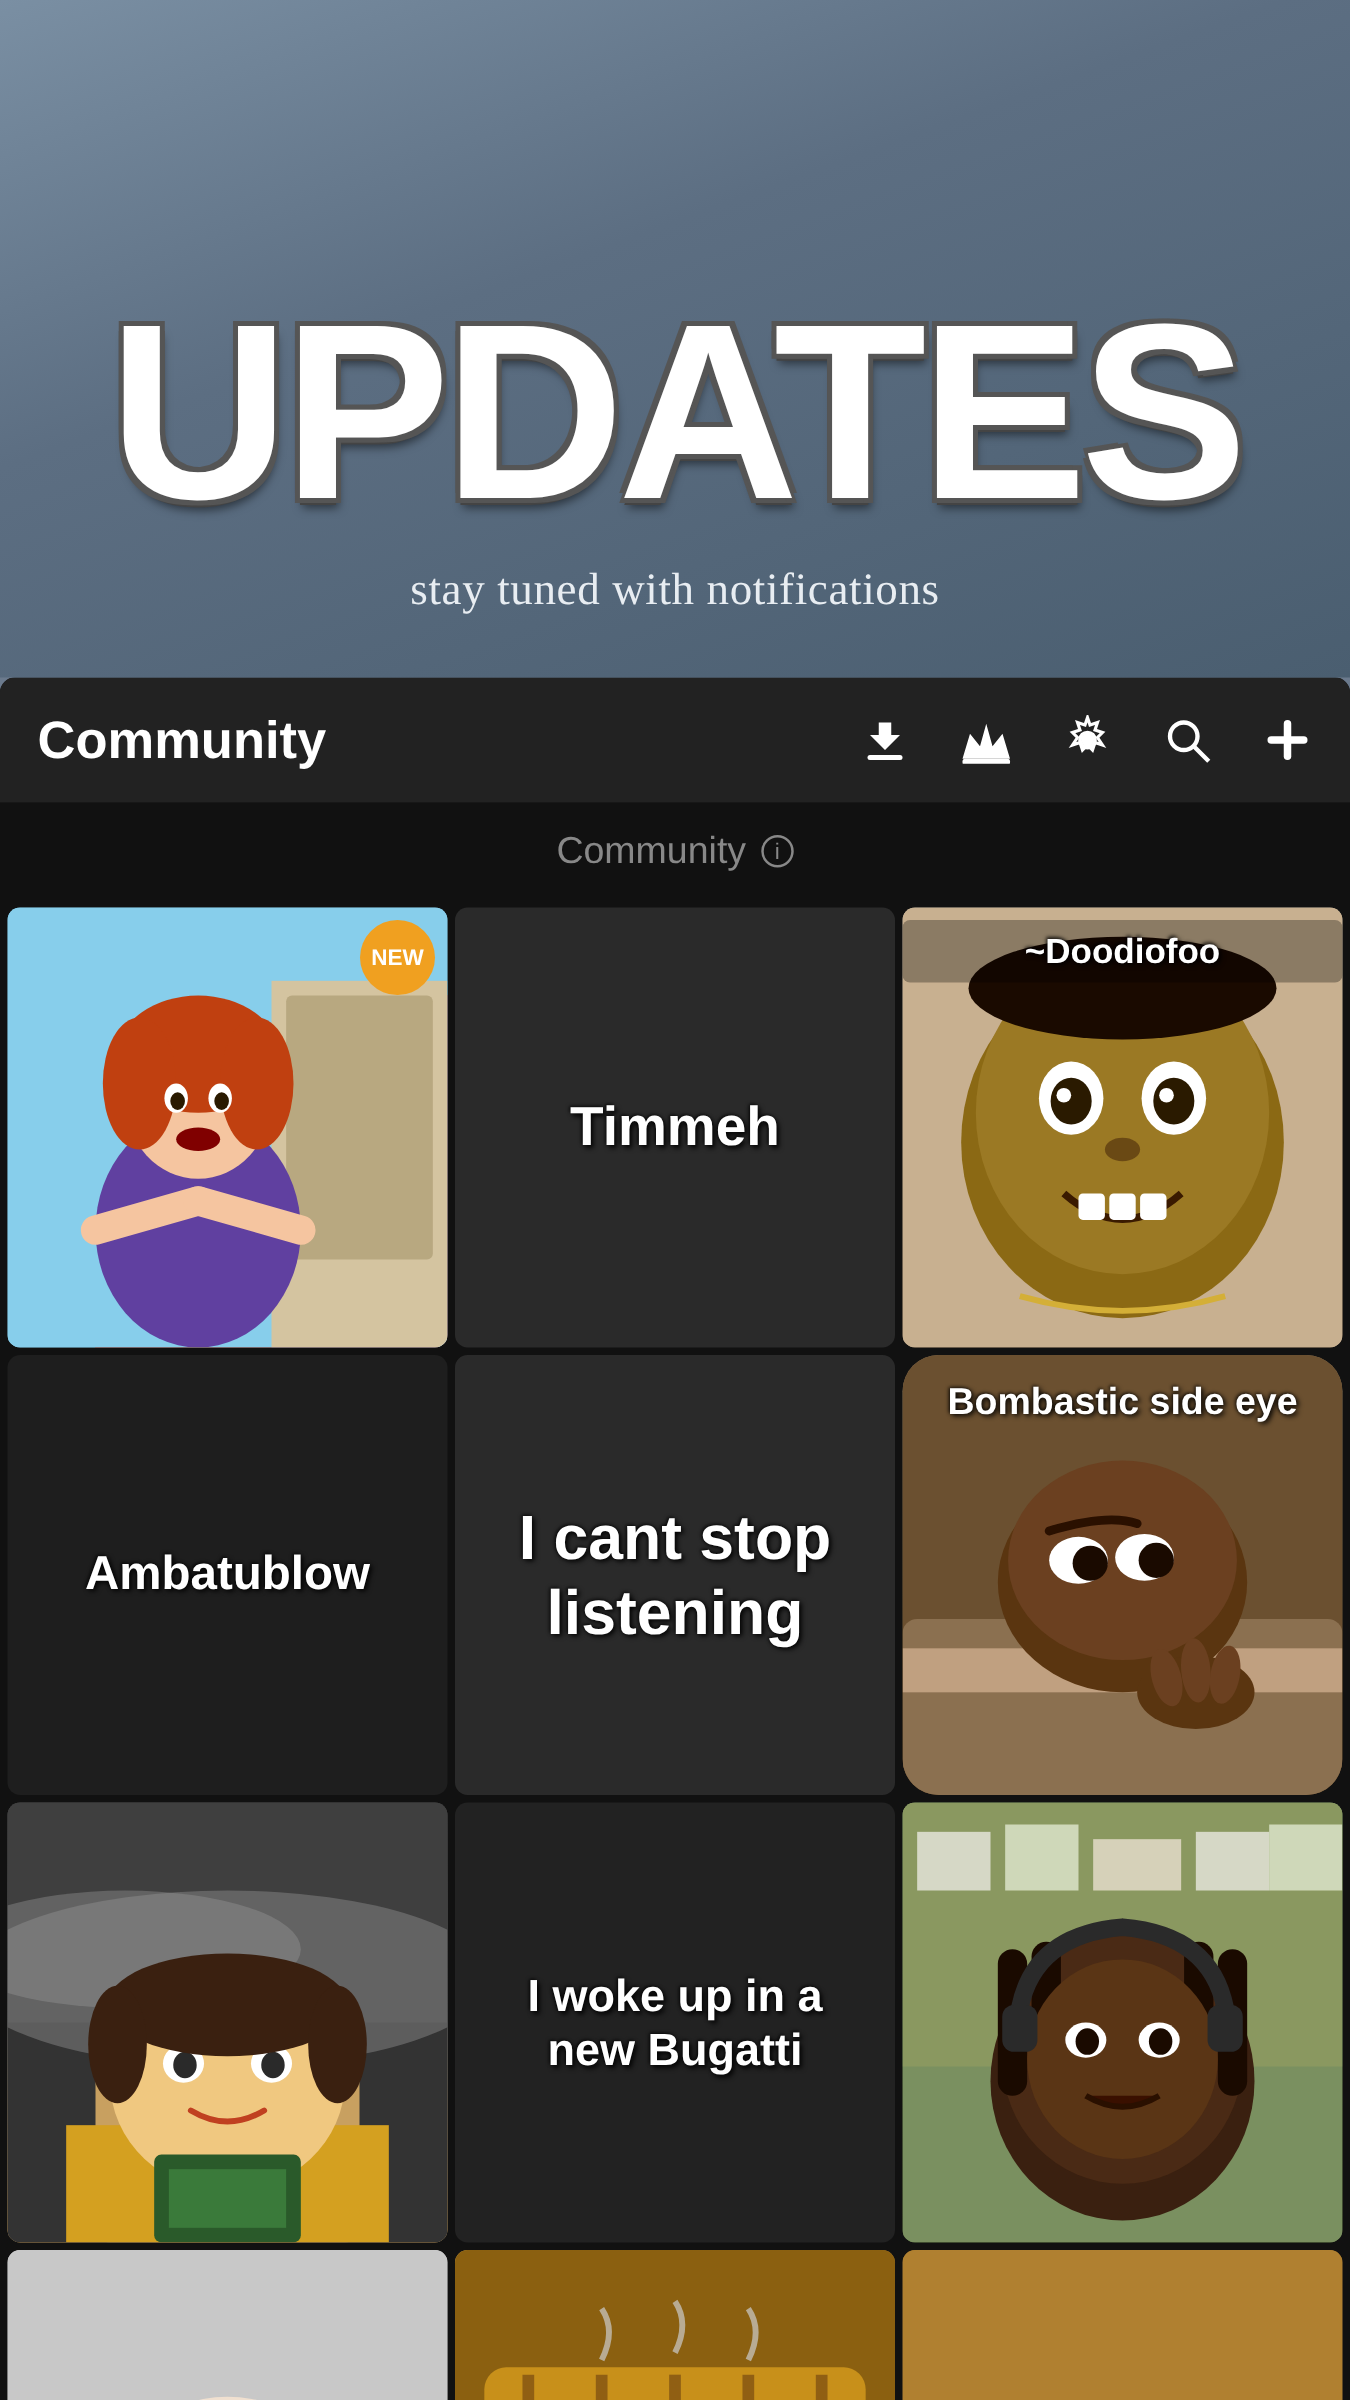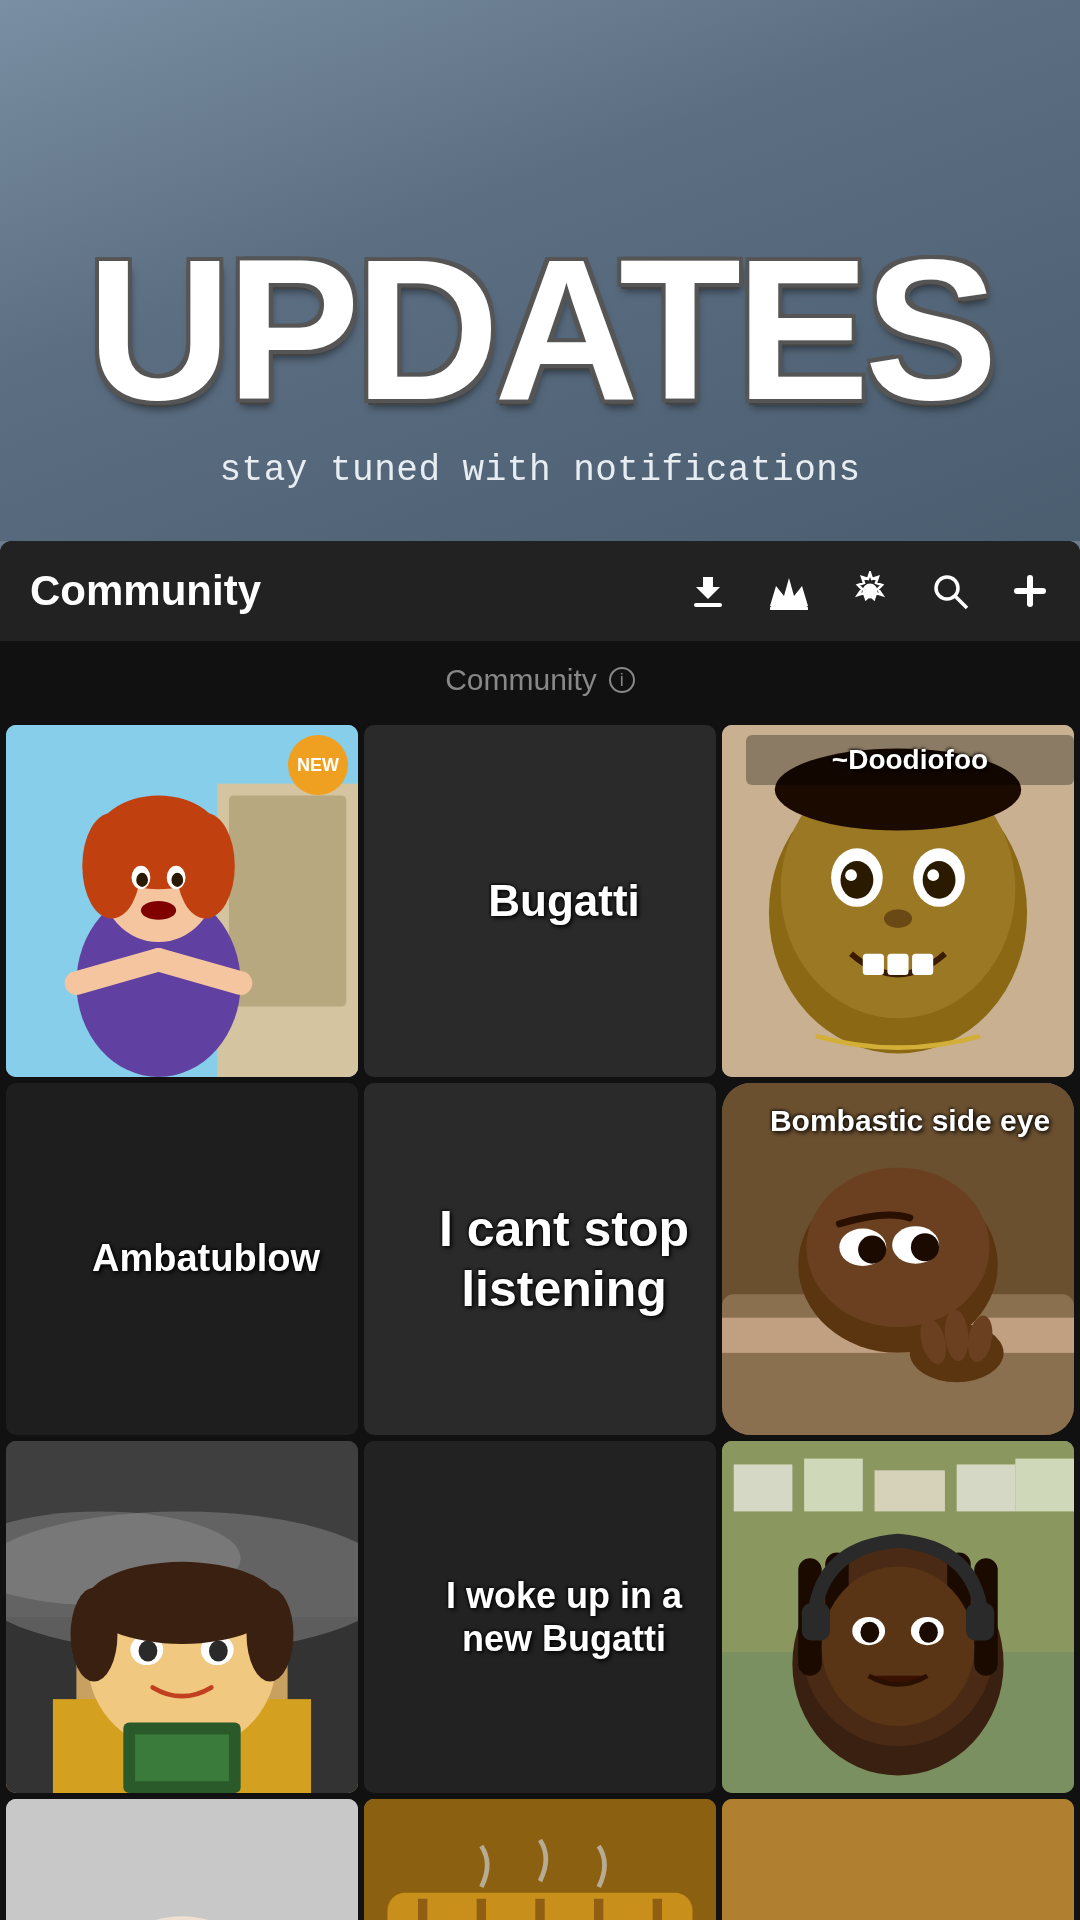--- a/index.html
+++ b/index.html
@@ -30,21 +30,21 @@
                    0 6px 0 #444, 2px 8px 8px rgba(0,0,0,0.5);
       letter-spacing: -5px;
       font-family: 'Arial Black', Impact, sans-serif;
     }
 
     .hero-subtitle {
       font-size: 36px;
       color: #e8edf2;
       font-weight: 400;
       margin-top: 30px;
-      font-family: Liberation Mono, monospace;
+      font-family: Liberation Serif, serif;
       letter-spacing: 0.5px;
     }
 
     
     .app-container {
       background: #1a1a1a;
       margin: 0;
       border-radius: 12px 12px 0 0;
       overflow: hidden;
     }
@@ -140,21 +140,20 @@
       left: 0;
       right: 0;
       color: white;
       font-size: 30px;
       font-weight: 900;
       text-align: center;
       padding: 20px 15px 20px 15px;
       text-shadow: 2px 2px 4px rgba(0,0,0,0.9), -1px -1px 3px rgba(0,0,0,0.8);
       font-family: 'Arial Black', Impact, sans-serif;
       line-height: 1.2;
-      margin-left: 24px;
     }
 
     
     .grid-item.dark-bg .grid-item-label {
       top: 0;
       bottom: 0;
       display: flex;
       align-items: center;
       justify-content: center;
       font-size: 36px;
@@ -293,21 +292,21 @@
 
         <ellipse cx="130" cy="158" rx="15" ry="8" fill="#800000"></ellipse>
 
         <line x1="60" y1="220" x2="130" y2="200" stroke="#f5c5a0" stroke-width="20" stroke-linecap="round"></line>
         <line x1="200" y1="220" x2="130" y2="200" stroke="#f5c5a0" stroke-width="20" stroke-linecap="round"></line>
       </svg>
       <div class="new-badge">NEW</div>
     </div>
 
     <div class="grid-item dark-bg" style="background:#2a2a2a;">
-      <div class="grid-item-label" style="font-size:44px;top:0;bottom:0;display:flex;align-items:center;justify-content:center;position:absolute;width:100%;">Bugatti</div>
+      <div class="grid-item-label" style="font-size:44px;top:0;bottom:0;display:flex;align-items:center;justify-content:center;position:absolute;width:100%;">Timmeh</div>
     </div>
 
     <div class="grid-item meme-doodiofoo">
       <svg viewBox="0 0 300 300" width="100%" height="100%" style="position:absolute;top:0;left:0;">
         <rect width="300" height="300" fill="#c8b090"></rect>
 
         <ellipse cx="150" cy="160" rx="110" ry="120" fill="#8B6914"></ellipse>
         <ellipse cx="150" cy="140" rx="100" ry="110" fill="#9B7924"></ellipse>
 
         <ellipse cx="115" cy="130" rx="22" ry="25" fill="white"></ellipse>

